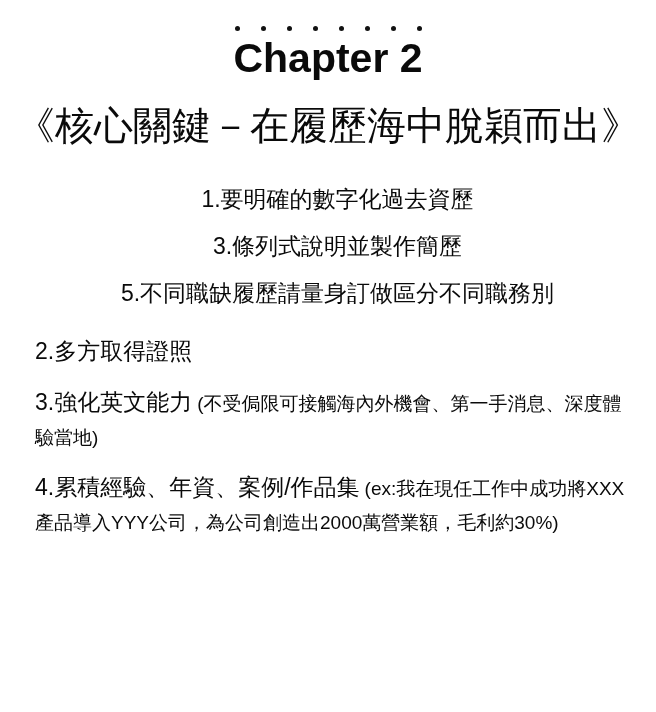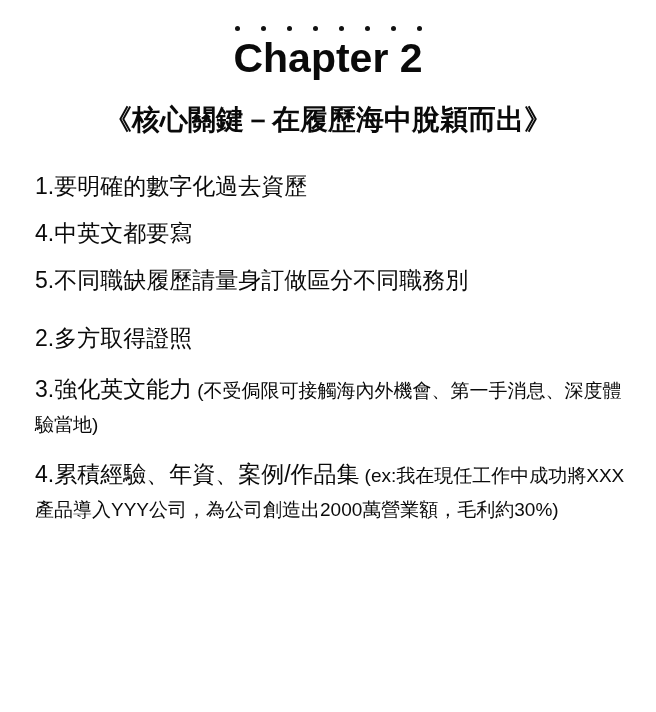--- a/index.html
+++ b/index.html
@@ -36,22 +36,22 @@
     margin: 4px 0 0 0;
     text-align: center;
     font-size: 41px;
     font-weight: 700;
     letter-spacing: 0px;
     line-height: 1.15;
   }
   .section-heading {
     margin: 12px;
     text-align: center;
-    font-size: 28px;
-    font-weight: 700;
+    font-size: 39px;
+    font-weight: 400;
     line-height: 1.2;
   }
   .section-heading.first {
     margin-top: 21px;
   }
   .section-heading.second {
     margin-top: 9px;
   }
   .list {
     padding: 0 16px 0 35px;
@@ -63,20 +63,21 @@
     margin-top: 24px;
   }
   .list-item {
     margin: 0;
     font-size: 23px;
     line-height: 32px;
     font-weight: 400;
   }
   .list.first .list-item {
     margin-bottom: 13px;
+    text-align: center;
   }
   .list.second .list-item {
     margin-bottom: 17px;
   }
   .item-note {
     font-size: 19px;
   }
   .item-note:not(:empty) {
     margin-left: 5px;
   }
@@ -96,21 +97,21 @@
     <span class="dot"></span>
     <span class="dot"></span>
   </div>
 
   <h1 class="chapter-title">Chapter 2</h1>
 
   <section>
     <h2 class="section-heading first">《核心關鍵－在履歷海中脫穎而出》</h2>
     <div class="list first">
       <p class="list-item"><span class="item-text">1.要明確的數字化過去資歷</span><span class="item-note"></span></p>
-      <p class="list-item"><span class="item-text">4.中英文都要寫</span><span class="item-note"></span></p>
+      <p class="list-item"><span class="item-text">3.條列式說明並製作簡歷</span><span class="item-note"></span></p>
       <p class="list-item"><span class="item-text">5.不同職缺履歷請量身訂做區分不同職務別</span><span class="item-note"></span></p>
     </div>
   </section>
 
   <section>
     <div class="list second">
       <p class="list-item"><span class="item-text">2.多方取得證照</span><span class="item-note"></span></p>
       <p class="list-item"><span class="item-text">3.強化英文能力</span><span class="item-note">(不受侷限可接觸海內外機會、第一手消息、深度體驗當地)</span></p>
       <p class="list-item"><span class="item-text">4.累積經驗、年資、案例/作品集</span><span class="item-note">(ex:我在現任工作中成功將XXX產品導入YYY公司，為公司創造出2000萬營業額，毛利約30%)</span></p>
 

